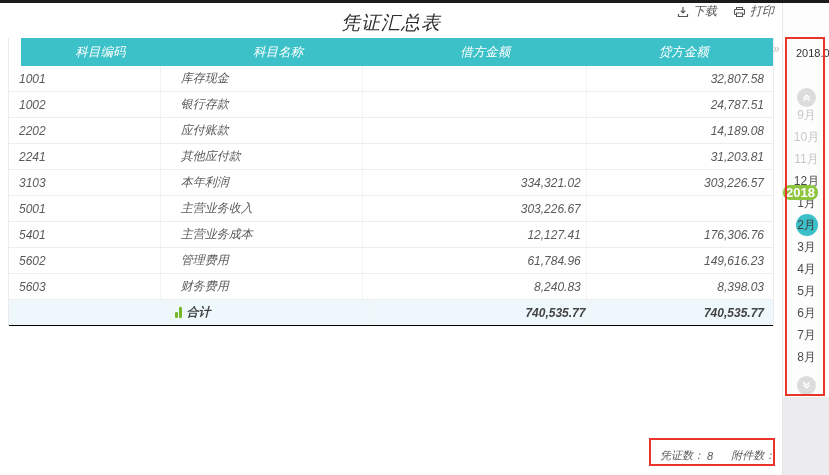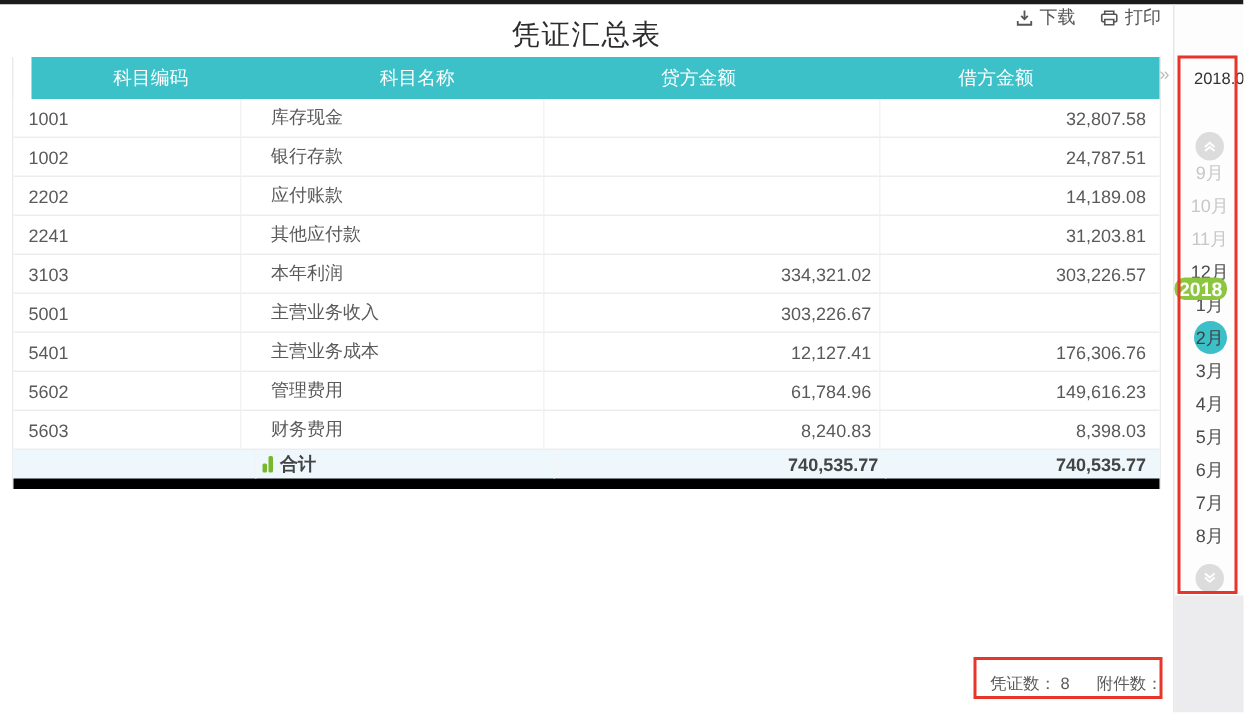--- a/index.html
+++ b/index.html
@@ -3,21 +3,21 @@
 <meta charset="utf-8">
 <style>
   * { margin:0; padding:0; box-sizing:border-box; }
   html,body { width:829px; height:475px; overflow:hidden; background:#fff;
     font-family:"Liberation Sans","DejaVu Sans",sans-serif; }
   body { position:relative; }
 
   .topbar { position:absolute; left:0; top:0; width:829px; height:3px; background:#1b1b1b; }
 
   
-  .main { position:absolute; left:0; top:3px; width:782px; height:372px; background:#fff; }
+  .main { position:absolute; left:0; top:3px; width:782px; height:372px; background:#fff;font-style:italic; }
 
   .titlebar { position:relative; height:34px; }
   .page-title { position:absolute; left:0; right:0; top:7px; text-align:center;
     font-size:19px; color:#2d2d2d; letter-spacing:1px; }
   .toolbar { position:absolute; right:8px; top:0; display:flex; gap:16px; }
   .tool-btn { display:flex; align-items:center; gap:4px; font-size:12px; color:#555; cursor:pointer; }
   .tool-btn svg { display:block; }
 
   
   .table { position:absolute; left:8px; top:35px; width:766px;
@@ -29,21 +29,21 @@
     border-bottom:1px solid #ededed; background:#fff; cursor:pointer;gap:16px; }
   .trow.hl { background:var(--highlight-green,#d8f2c0); }
   .cell { height:100%; display:flex; align-items:center; border-right:1px solid #f3f3f3; }
   .cell:last-child { border-right:none; }
   .c1 { width:162px; padding-left:10px; }
   .c2 { width:200px; padding-left:4px; }
   .c3 { width:222px; justify-content:flex-end; padding-right:5px; }
   .c4 { width:182px; justify-content:flex-end; padding-right:9px; }
   .thead .c1,.thead .c2,.thead .c3,.thead .c4 { justify-content:center; padding:0; border-right:none; }
   .total-row { display:flex; height:26px; font-size:12px; font-weight:bold;
-    color:#444; background:var(--total-bg,#eef8fc); border-bottom:7px solid #000000; }
+    color:#444; background:var(--total-bg,#eef8fc); border-bottom:1px solid #000000; }
   .total-label { display:flex; align-items:center; gap:5px; }
   .bar-icon { display:inline-flex; align-items:flex-end; gap:1px; height:11px; }
   .bar-icon i { display:block; width:3px; background:var(--bar-green,#76b82a); border-radius:1px; }
   .bar-icon i.b1 { height:6px; } .bar-icon i.b2 { height:11px; }
 
   .collapse-handle { position:absolute; left:773px; top:39px; font-size:12px; color:#b9b9b9;
     cursor:pointer; letter-spacing:-2px; }
 
   
   .footer-counts { position:absolute; left:660px; top:445px; display:flex; align-items:center;
@@ -103,22 +103,22 @@
         </span>
         <span>打印</span>
       </div>
     </div>
   </div>
 
   <div class="table">
     <div class="thead">
       <div class="cell c1">科目编码</div>
       <div class="cell c2">科目名称</div>
+      <div class="cell c3">借方金额</div>
       <div class="cell c4">贷方金额</div>
-      <div class="cell c3">借方金额</div>
     </div>
 
     <div id="rows">
   <div class="trow">
     <div class="cell c1">1001</div>
     <div class="cell c2">库存现金</div>
     <div class="cell c3"></div>
     <div class="cell c4">32,807.58</div>
   </div>
 

